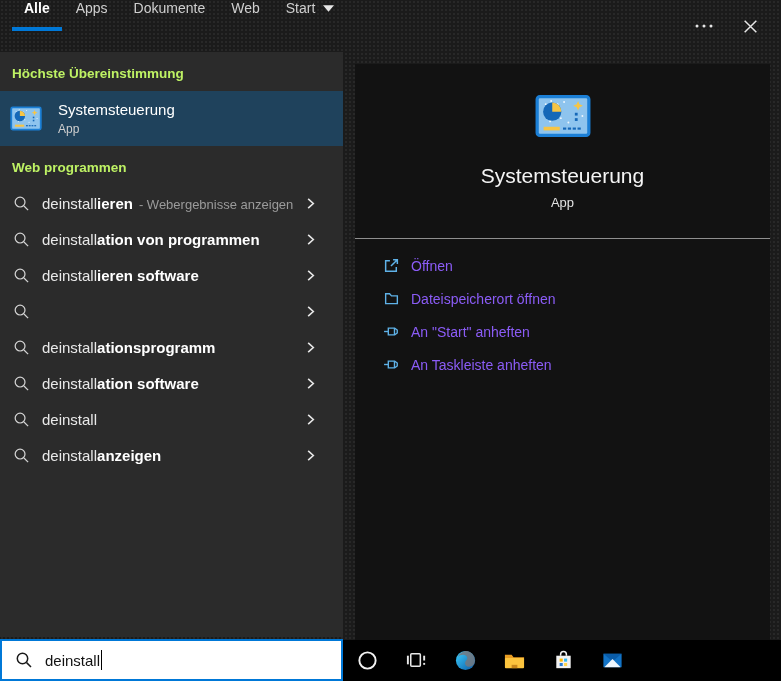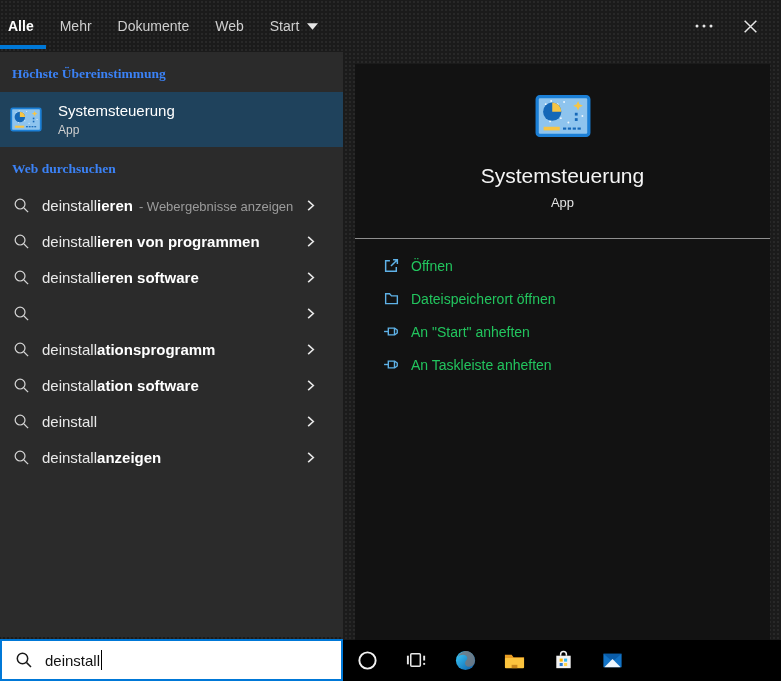--- a/index.html
+++ b/index.html
@@ -6,50 +6,50 @@
   html,body { width:781px; height:681px; overflow:hidden; background:#000; }
   body { font-family:"Liberation Sans", sans-serif; }
   .screen {
     position:relative; width:781px; height:681px;
     background-color:#1b1b1b;
     background-image: radial-gradient(rgba(255,255,255,0.06) 1px, transparent 1.2px);
     background-size:4px 4px;
   }
   
   .topbar { position:absolute; left:0; top:0; width:781px; height:52px; }
-  .tabs { position:absolute; left:8px; top:0; height:52px; display:flex; align-items:center; }
+  .tabs { position:absolute; left:24px; top:0; height:52px; display:flex; align-items:flex-start; }
   .tab { position:relative; margin-right:26px; font-size:14px; color:#cfcfcf; cursor:default; display:flex; align-items:center; }
   .tab.active { color:#ffffff; font-weight:bold; }
   .tab.active::after { content:""; position:absolute; left:-12px; right:-12px; bottom:-15px; height:4px; background:var(--accent); }
   .tab .caret { margin-left:8px; display:inline-flex; }
   .top-actions { position:absolute; right:20px; top:0; height:52px; display:flex; align-items:center; gap:24px; }
   .icon-btn { display:flex; align-items:center; justify-content:center; width:22px; height:22px; }
   
   .left-panel { position:absolute; left:0; top:52px; width:343px; height:585px; background:#2b2b2b; }
-  .section-header { padding:14px 12px 10px 12px; font-size:13.5px; font-weight:bold; color:#3b82f6;font-family:Liberation Serif, serif; }
+  .section-header { padding:14px 12px 10px 12px; font-size:13.5px; font-weight:bold; color:#bef264; }
   .best-match-row { height:55px; background:var(--selected); display:flex; align-items:center; padding-left:10px; }
   .bm-text { margin-left:16px; }
   .bm-title { font-size:15px; color:#ffffff; }
   .bm-sub { font-size:12px; color:#cfcfcf; margin-top:4px; }
   .suggestion { height:36px; display:flex; align-items:center; padding-left:13px; }
   .sug-icon { width:17px; height:17px; display:inline-flex; flex:0 0 auto; }
   .sug-text { margin-left:12px; font-size:15px; color:#e9e9e9; white-space:nowrap; }
   .sug-text b { color:#ffffff;text-align:center; }
   .sug-note { font-size:13px; color:#9b9b9b; margin-left:6px;text-align:center; }
   .sug-chevron { margin-left:auto; margin-right:25px; width:15px; height:15px; display:inline-flex; }
   
   .right-panel { position:absolute; left:355px; top:64px; width:415px; height:576px; background:#121212; padding-top:30px; }
   .rp-icon { display:flex; justify-content:center; }
   .rp-title { margin-top:26px; text-align:center; font-size:21px; color:#f5f5f5; }
   .rp-sub { margin-top:7px; text-align:center; font-size:13px; color:#e3e3e3; }
   .divider { margin-top:28px; height:1px; background:#8f8f8f; }
   .actions { margin-top:10px; }
   .action-row { height:33px; display:flex; align-items:center; padding-left:28px; }
   .action-icon { width:17px; height:17px; display:inline-flex; color:var(--action-icon); flex:0 0 auto; }
-  .action-label { margin-left:11px; font-size:14px; color:#22c55e;text-align:right; }
+  .action-label { margin-left:11px; font-size:14px; color:#8b5cf6;text-align:right; }
   
   .searchbox { position:absolute; left:0; top:639px; width:343px; height:42px; background:#ffffff; border:2px solid var(--accent); display:flex; align-items:center; padding-left:13px; }
   .sb-icon { width:18px; height:18px; display:inline-flex; }
   .sb-text { margin-left:12px; font-size:15px; color:#111111; }
   .caret-bar { width:1px; height:20px; background:#000000; margin-left:1px; }
   
   .taskbar { position:absolute; left:343px; top:640px; width:438px; height:41px; background:#000000; display:flex; }
   .tb-btn { width:49px; height:41px; display:flex; align-items:center; justify-content:center; }
   .tb-btn svg { width:23px; height:23px; }
   svg { display:block; }
@@ -58,21 +58,21 @@
 <body>
 
 <div class="screen">
 
   <div class="topbar">
     <div class="tabs" id="tabs">
         <div class="tab active">
           <span>Alle</span>
         </div>
         <div class="tab">
-          <span>Mehr</span>
+          <span>Apps</span>
         </div>
         <div class="tab">
           <span>Dokumente</span>
         </div>
         <div class="tab">
           <span>Web</span>
         </div>
         <div class="tab">
           <span>Start</span>
           <span class="caret">
@@ -127,21 +127,21 @@
           <rect x="35" y="30.7" width="3" height="2" fill="#1568b8"></rect>
             <rect x="39.5" y="30.7" width="3" height="2" fill="#1568b8"></rect>
         </svg>
       </span>
       <div class="bm-text">
         <div class="bm-title">Systemsteuerung</div>
         <div class="bm-sub">App</div>
       </div>
     </div>
 
-    <div class="section-header">Web durchsuchen</div>
+    <div class="section-header">Web programmen</div>
     <div id="suggestions">
         <div class="suggestion">
           <span class="sug-icon">
             <svg viewBox="0 0 18 18" width="17" height="17">
               <circle cx="7.5" cy="7.5" r="5.2" fill="none" stroke="#d4d4d4" stroke-width="1.3"></circle>
               <line x1="11.6" y1="11.6" x2="16" y2="16" stroke="#d4d4d4" stroke-width="1.3"></line>
             </svg>
           </span>
           <span class="sug-text"><span>deinstall</span><b>ieren</b><span class="sug-note">- Webergebnisse anzeigen</span></span>
           <span class="sug-chevron">
@@ -150,21 +150,21 @@
             </svg>
           </span>
         </div>
         <div class="suggestion">
           <span class="sug-icon">
             <svg viewBox="0 0 18 18" width="17" height="17">
               <circle cx="7.5" cy="7.5" r="5.2" fill="none" stroke="#d4d4d4" stroke-width="1.3"></circle>
               <line x1="11.6" y1="11.6" x2="16" y2="16" stroke="#d4d4d4" stroke-width="1.3"></line>
             </svg>
           </span>
-          <span class="sug-text"><span>deinstall</span><b>ieren von programmen</b></span>
+          <span class="sug-text"><span>deinstall</span><b>ation von programmen</b></span>
           <span class="sug-chevron">
             <svg viewBox="0 0 16 16" width="15" height="15">
               <path d="M5.5 3 L11 8 L5.5 13" fill="none" stroke="#e6e6e6" stroke-width="1.7"></path>
             </svg>
           </span>
         </div>
         <div class="suggestion">
           <span class="sug-icon">
             <svg viewBox="0 0 18 18" width="17" height="17">
               <circle cx="7.5" cy="7.5" r="5.2" fill="none" stroke="#d4d4d4" stroke-width="1.3"></circle>

